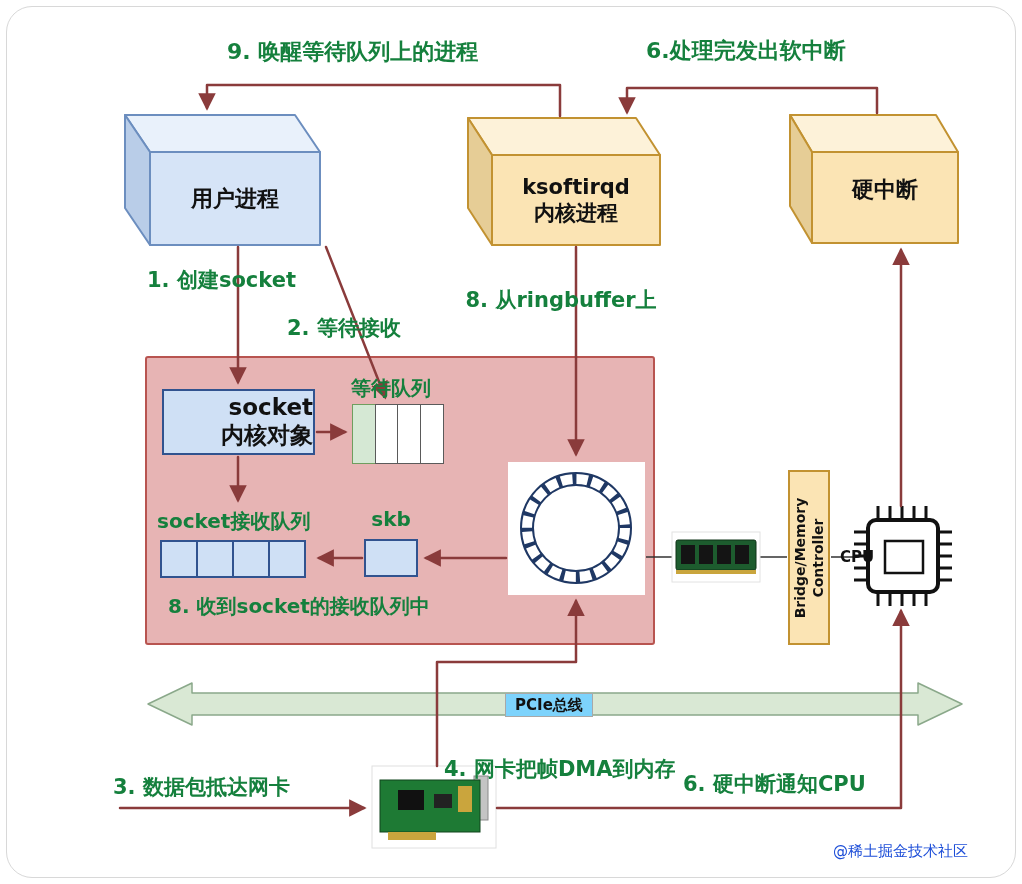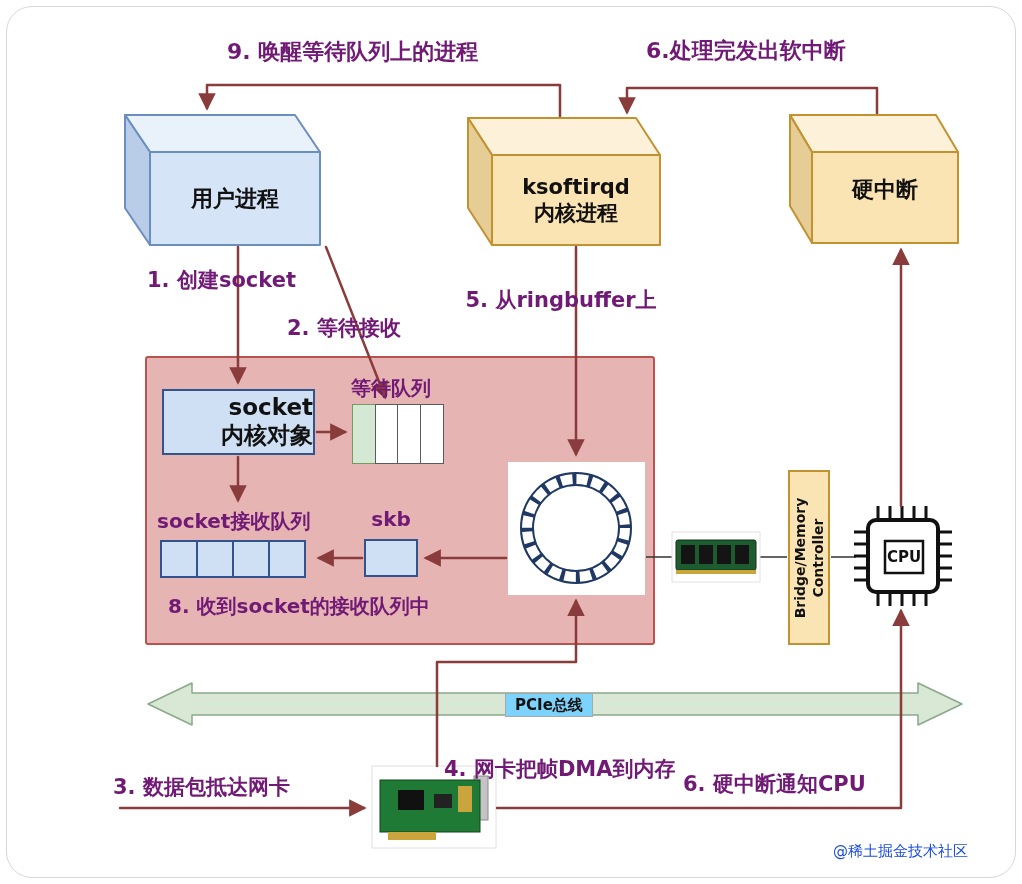--- a/index.html
+++ b/index.html
@@ -7,21 +7,21 @@
     width:1022px;height:884px;position:relative;background:#ffffff;
     font-family:"DejaVu Sans","Liberation Sans",sans-serif;color:#111;
     overflow:hidden;
   }
   .frame{position:absolute;inset:6px;border:1px solid #d8d8d8;border-radius:26px;background:#ffffff;z-index:0;}
   .pink-region{
     position:absolute;left:145px;top:356px;width:510px;height:289px;
     background:#e7b4b4;border:2px solid #b85450;border-radius:3px;z-index:1;box-sizing:border-box;
   }
   svg.layer{position:absolute;left:0;top:0;z-index:2;}
-  .lbl{position:absolute;font-weight:700;white-space:nowrap;z-index:3;color:#701a75;}
+  .lbl{position:absolute;font-weight:700;white-space:nowrap;z-index:3;color:#15803d;}
   .f22{font-size:22px;} .f21{font-size:21px;} .f20{font-size:20px;}
   .face-label{
     position:absolute;display:flex;align-items:center;justify-content:center;
     text-align:center;font-weight:700;z-index:3;flex-direction:column;line-height:1.25;
   }
   .box{position:absolute;box-sizing:border-box;z-index:3;}
   .socket-object{
     left:162px;top:389px;width:153px;height:66px;background:#cfe0f5;border:2px solid #31538f;
     display:flex;flex-direction:column;align-items:flex-end;justify-content:center;
     font-weight:700;font-size:23px;line-height:1.2;
@@ -40,21 +40,21 @@
   .bridge-text{
     position:absolute;left:50%;top:50%;width:175px;
     transform:translate(-50%,-50%) rotate(-90deg);
     text-align:center;font-size:14px;font-weight:700;line-height:1.3;color:#111;
   }
   .pcie-label{
     left:505px;top:693px;width:88px;height:24px;background:#7dd3fc;border:1px solid #a8a8a8;
     display:flex;align-items:center;justify-content:center;font-size:15px;font-weight:700;
   }
   .cpu-label{
-    left:885px;top:541px;width:38px;height:32px;display:flex;align-items:center;justify-content:center;
+    left:838px;top:541px;width:38px;height:32px;display:flex;align-items:center;justify-content:center;
     font-size:15px;font-weight:700;
   }
   .step7{left:450px;top:284px;width:222px;text-align:center;line-height:1.55;white-space:normal;}
   .watermark{position:absolute;left:833px;top:842px;font-size:15px;color:#1d4ed8;font-weight:400;z-index:3;white-space:nowrap;}
 </style>
 </head>
 <body>
 
 <div class="frame"></div>
 
@@ -141,21 +141,21 @@
     <path d="M497,808 L901,808 L901,611" marker-end="url(#ah)"></path>
     <path d="M901,506 L901,250" marker-end="url(#ah)"></path>
   </g>
 </svg>
 
 <div class="lbl f22" style="left:227px;top:37px;">9. 唤醒等待队列上的进程</div>
 <div class="lbl f22" style="left:646px;top:36px;">6.处理完发出软中断</div>
 <div class="lbl f21" style="left:147px;top:266px;">1. 创建socket</div>
 <div class="lbl f21" style="left:287px;top:314px;">2. 等待接收</div>
 <div class="lbl f21 step7">
-  <div>5. 从ringbuffer上</div>
+  <div>8. 从ringbuffer上</div>
 </div>
 <div class="lbl f20" style="left:168px;top:593px;">8. 收到socket的接收队列中</div>
 <div class="lbl f21" style="left:444px;top:731px;margin-top:24px;">4. 网卡把帧DMA到内存</div>
 <div class="lbl f21" style="left:113px;top:773px;">3. 数据包抵达网卡</div>
 <div class="lbl f21" style="left:683px;top:770px;">6. 硬中断通知CPU</div>
 
 <div class="face-label f22" style="left:150px;top:152px;width:170px;height:93px;">用户进程</div>
 <div class="face-label f21" style="left:492px;top:155px;width:168px;height:90px;">
   <div>ksoftirqd</div>
   <div>内核进程</div>

